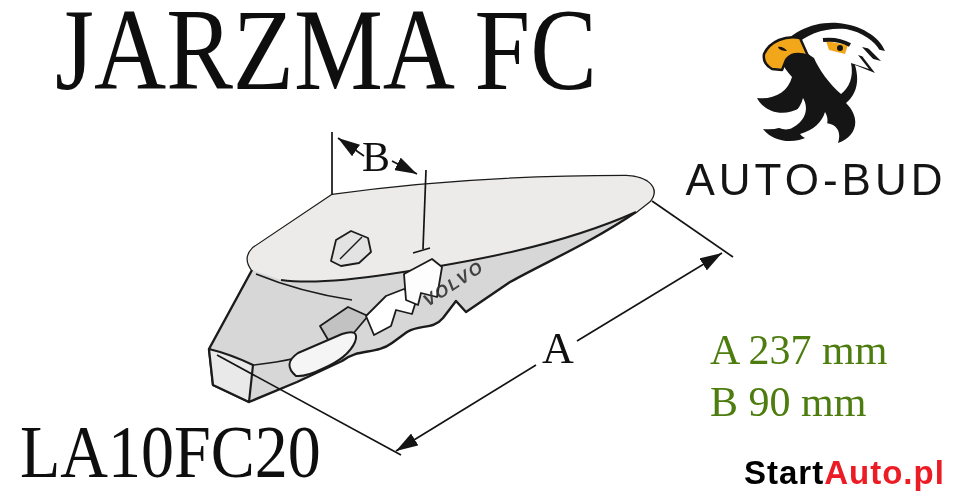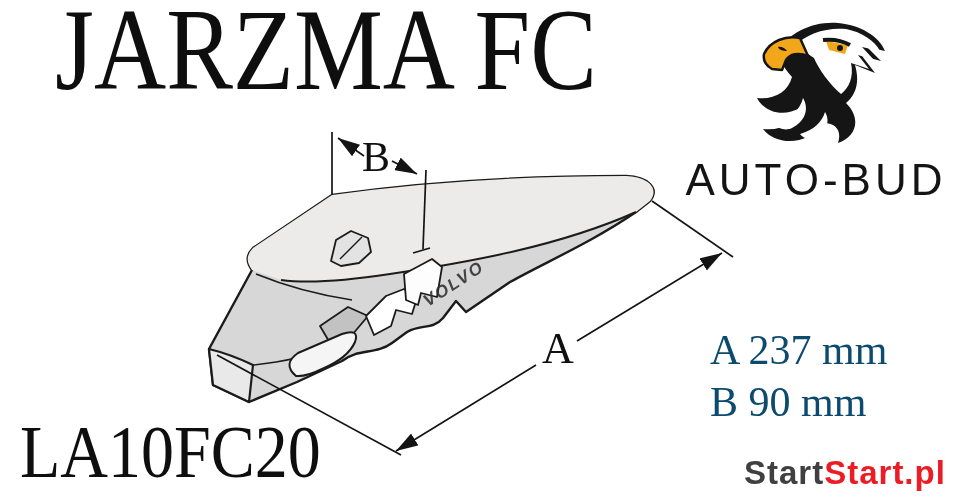--- a/index.html
+++ b/index.html
@@ -17,33 +17,33 @@
   .brand{position:absolute;left:670px;top:0;width:292px;text-align:center;}
   .brand .eagle{position:absolute;left:78px;top:2px;}
   .brand-name{
     position:absolute;left:0;top:147px;width:292px;text-align:center;
     font-family:"Liberation Sans", sans-serif;font-size:44px;letter-spacing:4px;
     color:#141414;white-space:nowrap;
   }
   .drawing-svg{position:absolute;left:150px;top:95px;}
   .specs{
     position:absolute;left:710px;top:316px;
-    font-size:42px;line-height:52px;color:#0c4a6e;white-space:nowrap;
+    font-size:42px;line-height:52px;color:#4d7c0f;white-space:nowrap;
   }
   .product-code{
     position:absolute;left:20px;top:402px;
     font-size:66px;line-height:normal;color:#0e0e0e;
     transform:scaleY(1.12);transform-origin:top left;white-space:nowrap;
   }
   .watermark{
     position:absolute;left:744px;top:446px;
     font-family:"Liberation Sans", sans-serif;font-weight:bold;
     font-size:33px;letter-spacing:1px;white-space:nowrap;
   }
-  .wm-start{color:#404040;}
+  .wm-start{color:#000000;}
   .wm-auto{color:#ec1c24;}
   svg text{user-select:none;}
 </style>
 </head>
 <body>
 
 <div class="card">
 
   <div class="page-title">JARZMA FC</div>
 
@@ -161,15 +161,15 @@
     <text x="542" y="355" font-family="Liberation Serif, serif" font-size="44" fill="#101010">A</text>
   </svg>
 
   <div class="specs">
     <div>A 237 mm</div>
     <div>B 90 mm</div>
   </div>
 
   <div class="product-code">LA10FC20</div>
 
-  <div class="watermark"><span class="wm-start">Start</span><span class="wm-auto">Start.pl</span></div>
+  <div class="watermark"><span class="wm-start">Start</span><span class="wm-auto">Auto.pl</span></div>
 
 </div>
 
 </body></html>

